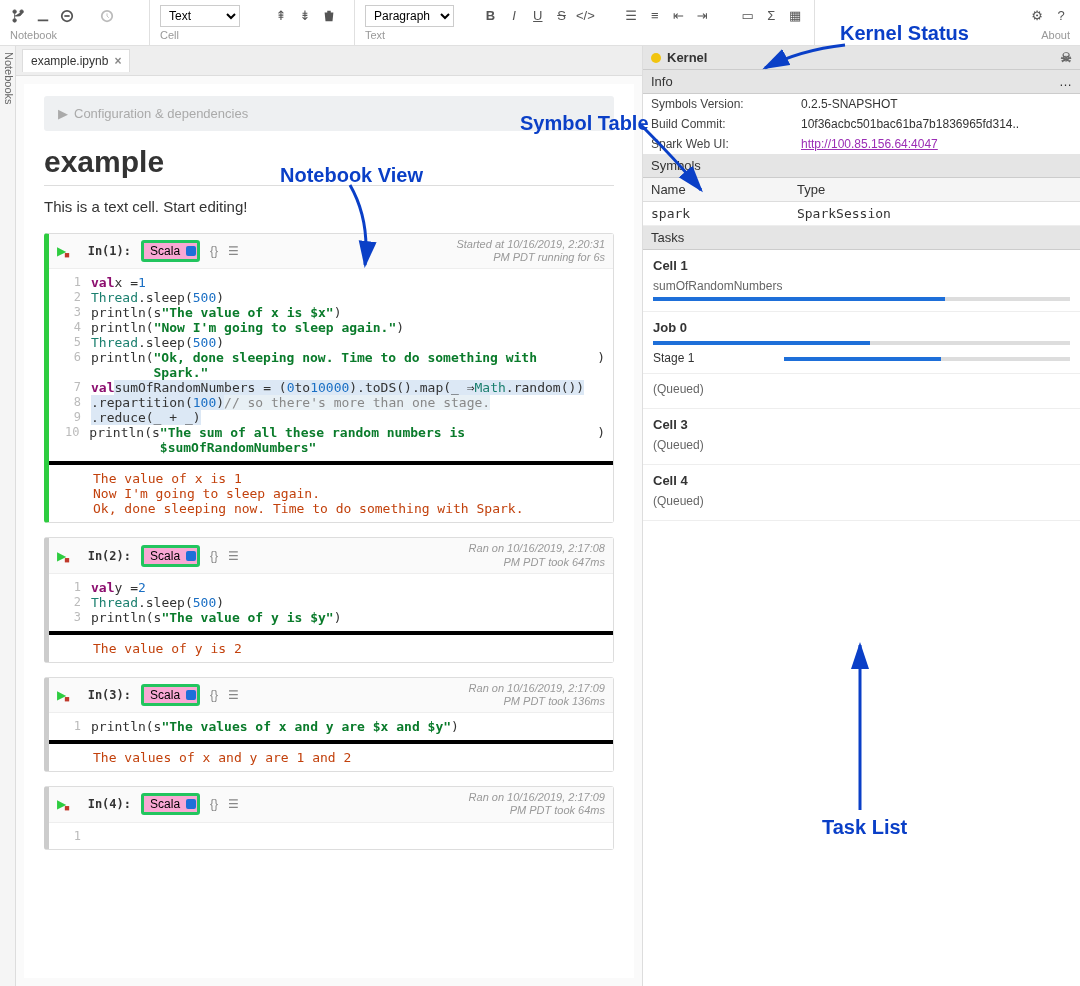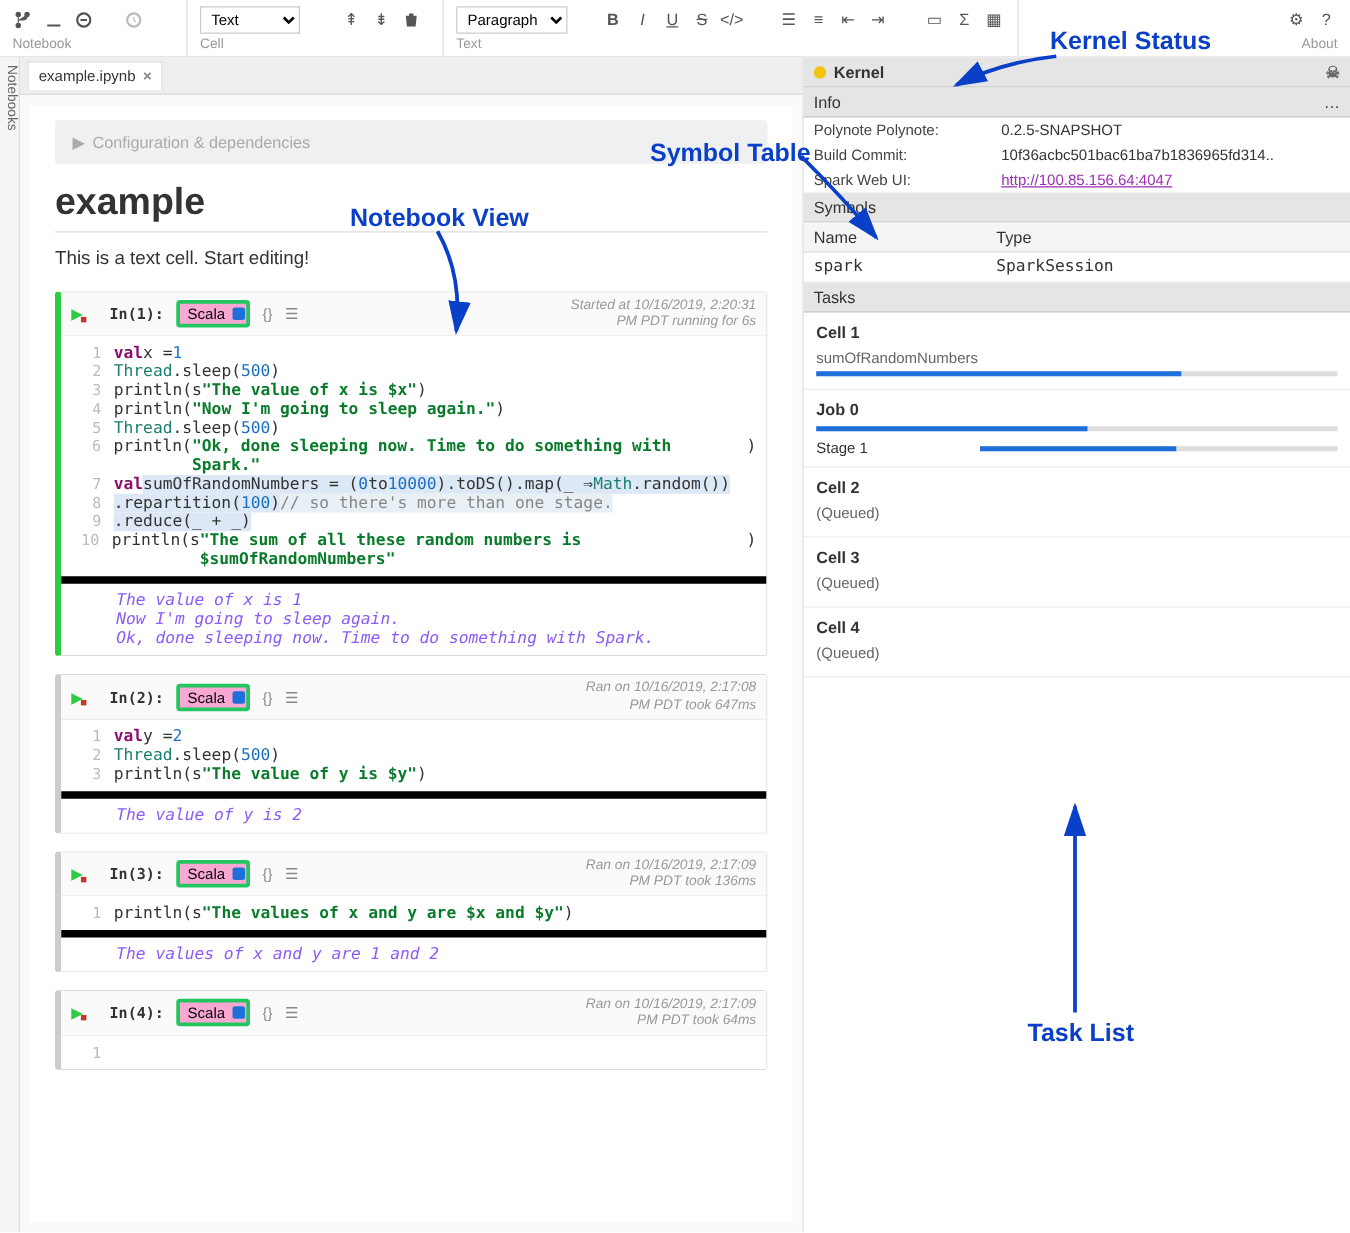--- a/index.html
+++ b/index.html
@@ -36,21 +36,21 @@
 .cell-meta { margin-left: auto; color: #999; font-size: 11px; font-style: italic; text-align: right; line-height: 1.2; }
 .code-body { font-family: Menlo, Consolas, monospace; font-size: 13px; padding: 6px 8px; background: #fff; }
 .code-line { display: flex; }
 .ln { width: 24px; text-align: right; color: #bbb; margin-right: 10px; user-select: none; font-size: 12px; }
 .tok-kw { color: #8c0e6e; font-weight: bold; }
 .tok-num { color: #1a6fc4; }
 .tok-str { color: #0a7b2b; font-weight: bold; }
 .tok-obj { color: #1a7f6e; }
 .tok-cmt { color: #888; background: #e8f0f5; }
 .tok-hl { background: #dce8f5; }
-.output { font-family: Menlo, Consolas, monospace; font-size: 13px; padding: 6px 10px 6px 44px; border-top: 6px solid #000000; background: #fff; white-space: pre; color: #8b5cf6; font-style: italic; }
+.output { font-family: Menlo, Consolas, monospace; font-size: 13px; padding: 6px 10px 6px 44px; border-top: 4px solid #000000; background: #fff; white-space: pre; color: #c2410c; }
 .right-panel { width: 438px; border-left: 1px solid #ddd; background: #fff; display: flex; flex-direction: column; font-size: 13px; }
 .rp-header { background: #e5e5e5; padding: 4px 8px; font-weight: 600; display: flex; align-items: center; border-bottom: 1px solid #ccc; }
 .rp-header.sub { background: #e5e5e5; font-weight: 500; }
 .dot-yellow { width: 10px; height: 10px; background: #f1c40f; border-radius: 50%; margin-right: 6px; }
 .skull { margin-left: auto; color: #666; }
 .info-row { display: flex; padding: 3px 8px; font-size: 12px; }
 .info-k { width: 150px; color: #444; }
 .info-v { color: #333; }
 .info-v a { color: #9b2eb5; text-decoration: underline; }
 .sym-table { width: 100%; border-collapse: collapse; font-size: 13px; }
@@ -352,21 +352,21 @@
     <div class="rp-header">
       <span class="dot-yellow"></span>
       <span>Kernel</span>
       <span class="skull">☠</span>
     </div>
     <div class="rp-header sub">
         <span>Info</span>
         <span style="margin-left:auto">…</span>
       </div>
     <div class="info-row">
-        <span class="info-k">Polynote Polynote:</span>
+        <span class="info-k">Symbols Version:</span>
         <span class="info-v">0.2.5-SNAPSHOT</span>
       </div>
     <div class="info-row">
         <span class="info-k">Build Commit:</span>
         <span class="info-v">10f36acbc501bac61ba7b1836965fd314..</span>
       </div>
     <div class="info-row">
         <span class="info-k">Spark Web UI:</span>
         <span class="info-v"><a href="#">http://100.85.156.64:4047</a></span>
       </div>
@@ -398,21 +398,20 @@
           <div class="prog-bar" style="width:52%"></div>
         </div>
       <div class="stage-row">
           <span>Stage 1</span>
           <div class="prog" style="margin-left:80px">
             <div class="prog-bar" style="width:55%"></div>
           </div>
         </div>
     </div>
     <div class="task">
-      <div class="task-title">Cell 2</div>
       <div class="task-sub">(Queued)</div>
     </div>
     <div class="task">
       <div class="task-title">Cell 3</div>
       <div class="task-sub">(Queued)</div>
     </div>
     <div class="task">
       <div class="task-title">Cell 4</div>
       <div class="task-sub">(Queued)</div>
     </div>

